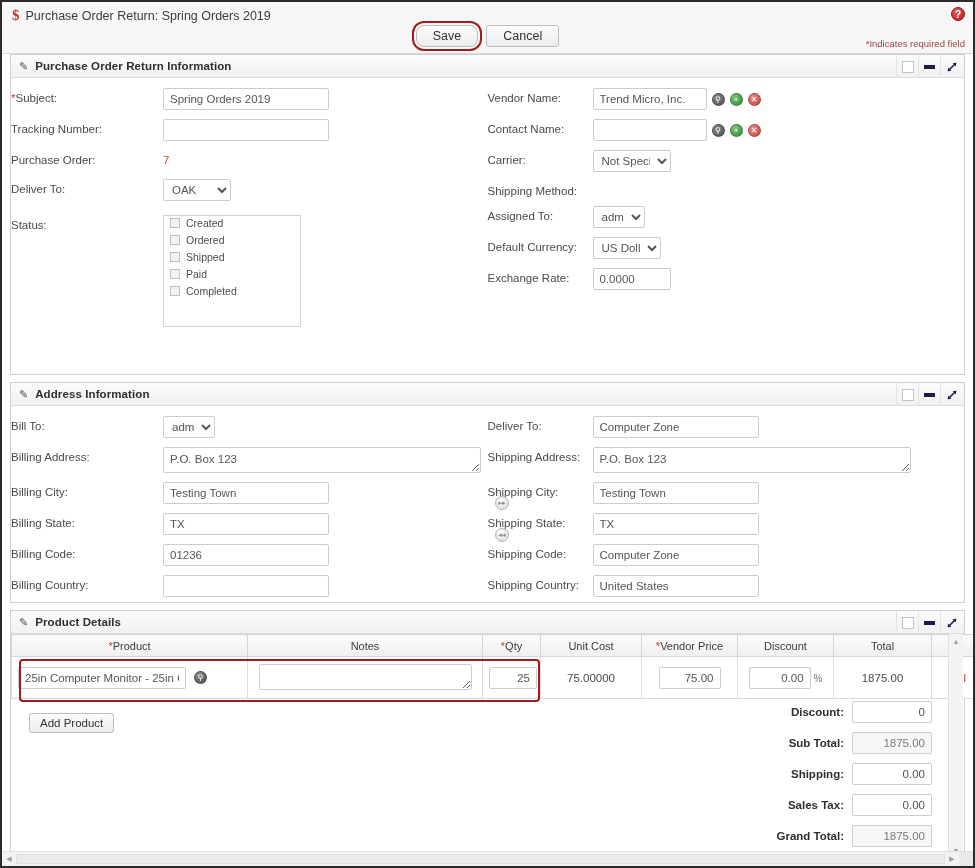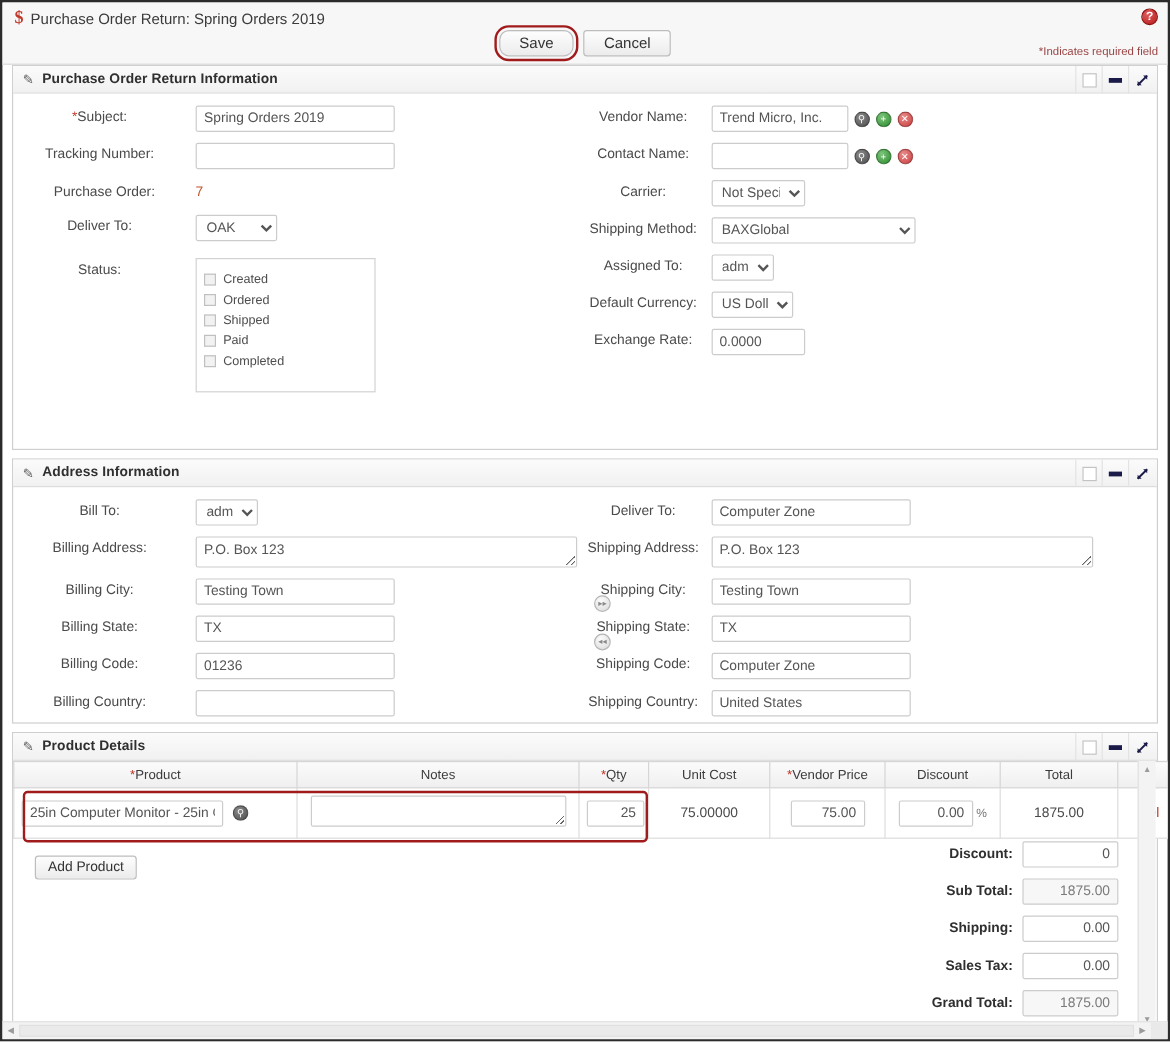--- a/index.html
+++ b/index.html
@@ -120,21 +120,21 @@
   
   .cols { display: flex; }
   .col { width: 50%; }
   .frow {
     display: flex; align-items: flex-start;
     margin-bottom: 9px;
     position: relative;
   }
   .flabel {
     width: 152px;
-    text-align: center;
+    text-align: left;
     padding-right: 8px;
     font-size: 11.5px;
     color: #4a4a4a;
     padding-top: 4px;
     white-space: nowrap;
   }
   .col.right .flabel { width: 105px; }
   .req { color: #c0392b; }
   .fctl { flex: 1; display: flex; align-items: center; gap: 5px; }
 
@@ -181,23 +181,23 @@
     display: inline-flex; align-items: center; justify-content: center;
     font-size: 8px; color: #fff; cursor: pointer;
     border: 1px solid rgba(0,0,0,.25);
   }
   .ic.search { background: radial-gradient(circle at 35% 30%, #8a8a8a, #4d4d4d); }
   .ic.plus   { background: radial-gradient(circle at 35% 30%, #7dc67d, #2e8b2e); }
   .ic.clear  { background: radial-gradient(circle at 35% 30%, #e88b8b, #cc4040); }
 
   
   .status-box {
-    width: 150px; height: 112px;
+    width: 138px; height: 112px;
     border: 1px solid #d2d2d2; background: #fff;
-    padding: 11px 6px;
+    padding: 1px 6px;
   }
   .status-opt {
     display: flex; align-items: center; gap: 6px;
     font-size: 10.5px; color: #4d4d4d;
     margin-bottom: 5px;
   }
   .status-opt .cb {
     width: 10px; height: 10px;
     border: 1px solid #c0c0c0; background: #f2f2f2;
   }
@@ -431,25 +431,20 @@
             <div class="flabel">Carrier:</div>
             <div class="fctl">
               <select class="sel" style="width:78px">
                 <option>Not Specifie</option>
               </select>
             </div>
           </div>
 
           <div class="frow">
             <div class="flabel">Shipping Method:</div>
-            <div class="fctl">
-              <select class="sel wide">
-                <option>BAXGlobal</option>
-              </select>
-            </div>
           </div>
 
           <div class="frow">
             <div class="flabel">Assigned To:</div>
             <div class="fctl">
               <select class="sel narrow">
                 <option>admin</option>
               </select>
             </div>
           </div>

